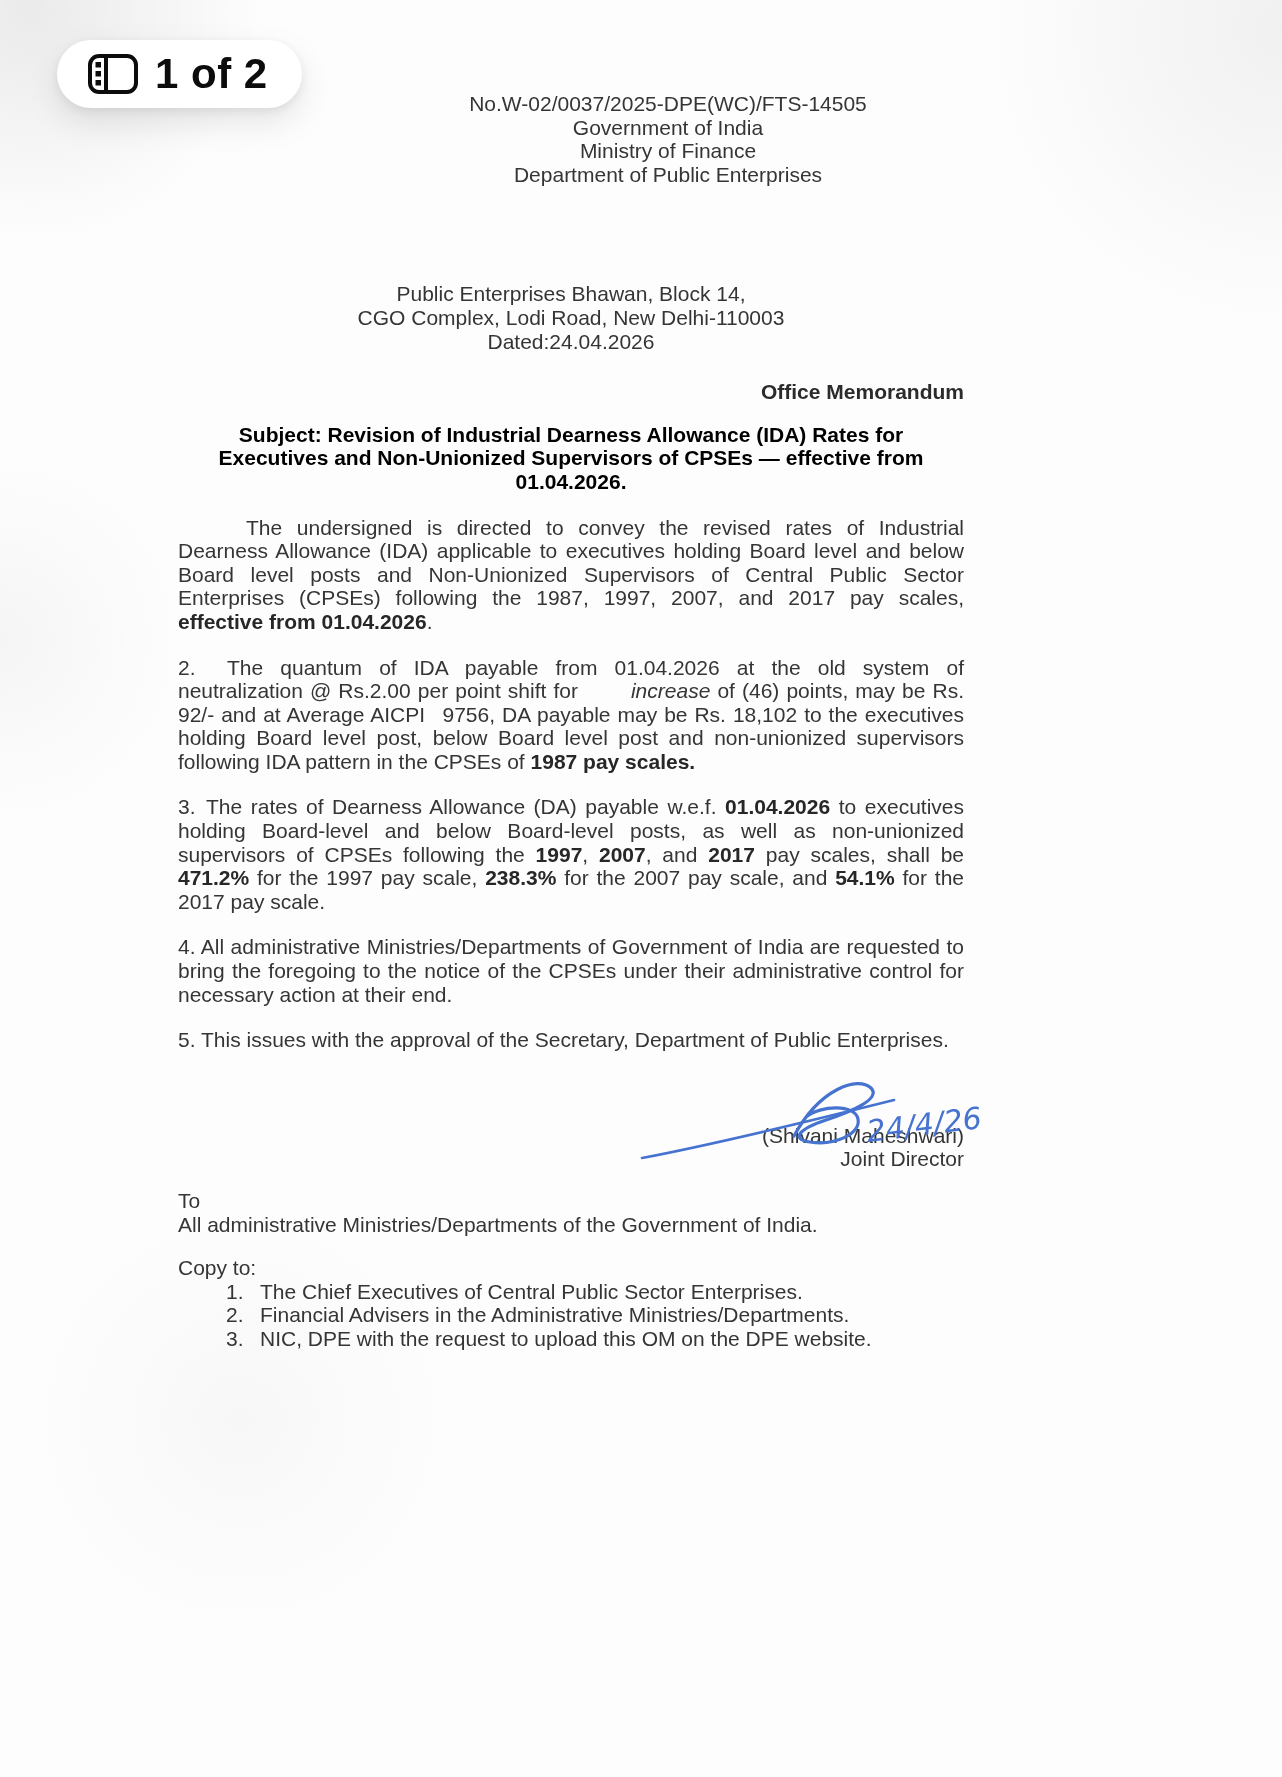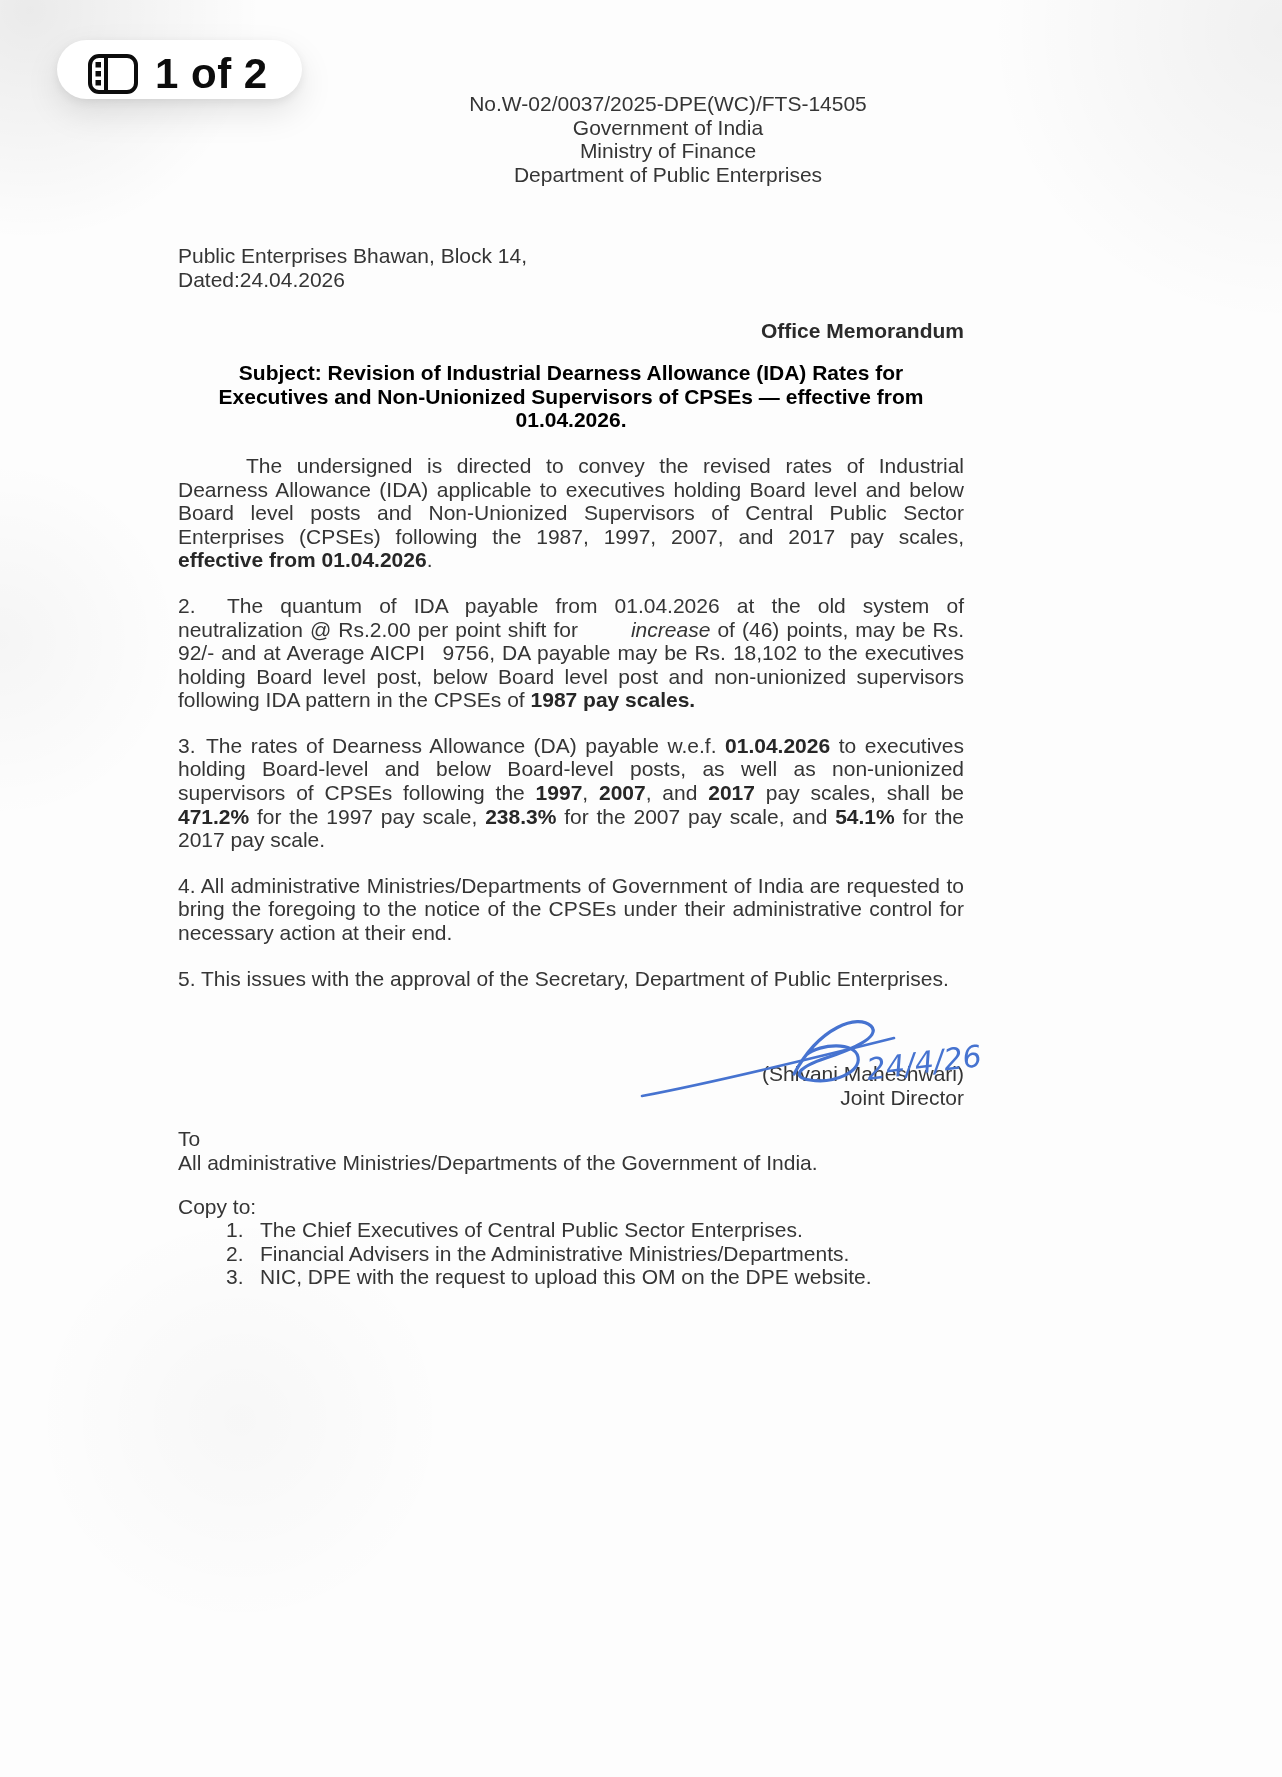--- a/index.html
+++ b/index.html
@@ -18,21 +18,21 @@
       #fdfdfd;
   }
 
   
   .page-pill {
     position: absolute;
     left: 57px; top: 40px;
     display: flex; align-items: center; gap: 16px;
     background: #ffffff;
     border-radius: 38px;
-    padding: 13px 34px 4px 30px;
+    padding: 13px 34px 13px 30px;
     box-shadow: 0 14px 34px rgba(0,0,0,0.10), 0 3px 10px rgba(0,0,0,0.07);
     z-index: 10;
   }
   .page-pill .label {
     font-size: 42px;
     font-weight: 600;
     letter-spacing: 0.5px;
     color: #0c0c0c;
     line-height: 1;
   }
@@ -47,22 +47,22 @@
     line-height: 23.6px;
     color: #353535;
   }
 
   .letterhead {
     margin-top: 92px;
     text-align: center;
     transform: translateX(97px);
   }
   .address {
-    margin-top: 58px;
-    text-align: left;
+    margin-top: 96px;
+    text-align: center;
   }
   .om-title {
     margin-top: 27px;
     text-align: right;
     font-weight: bold;
     color: #2b2b2b;
   }
   .subject {
     margin-top: 19px;
     text-align: center;
@@ -117,20 +117,21 @@
 
   <div class="letterhead">
     <div>No.W-02/0037/2025-DPE(WC)/FTS-14505</div>
     <div>Government of India</div>
     <div>Ministry of Finance</div>
     <div>Department of Public Enterprises</div>
   </div>
 
   <div class="address">
     <div>Public Enterprises Bhawan, Block 14,</div>
+    <div>CGO Complex, Lodi Road, New Delhi-110003</div>
     <div>Dated:24.04.2026</div>
   </div>
 
   <div class="om-title">Office Memorandum</div>
 
   <div class="subject">
     <div>Subject: Revision of Industrial Dearness Allowance (IDA) Rates for</div>
     <div>Executives and Non-Unionized Supervisors of CPSEs — effective from</div>
     <div>01.04.2026.</div>
   </div>

